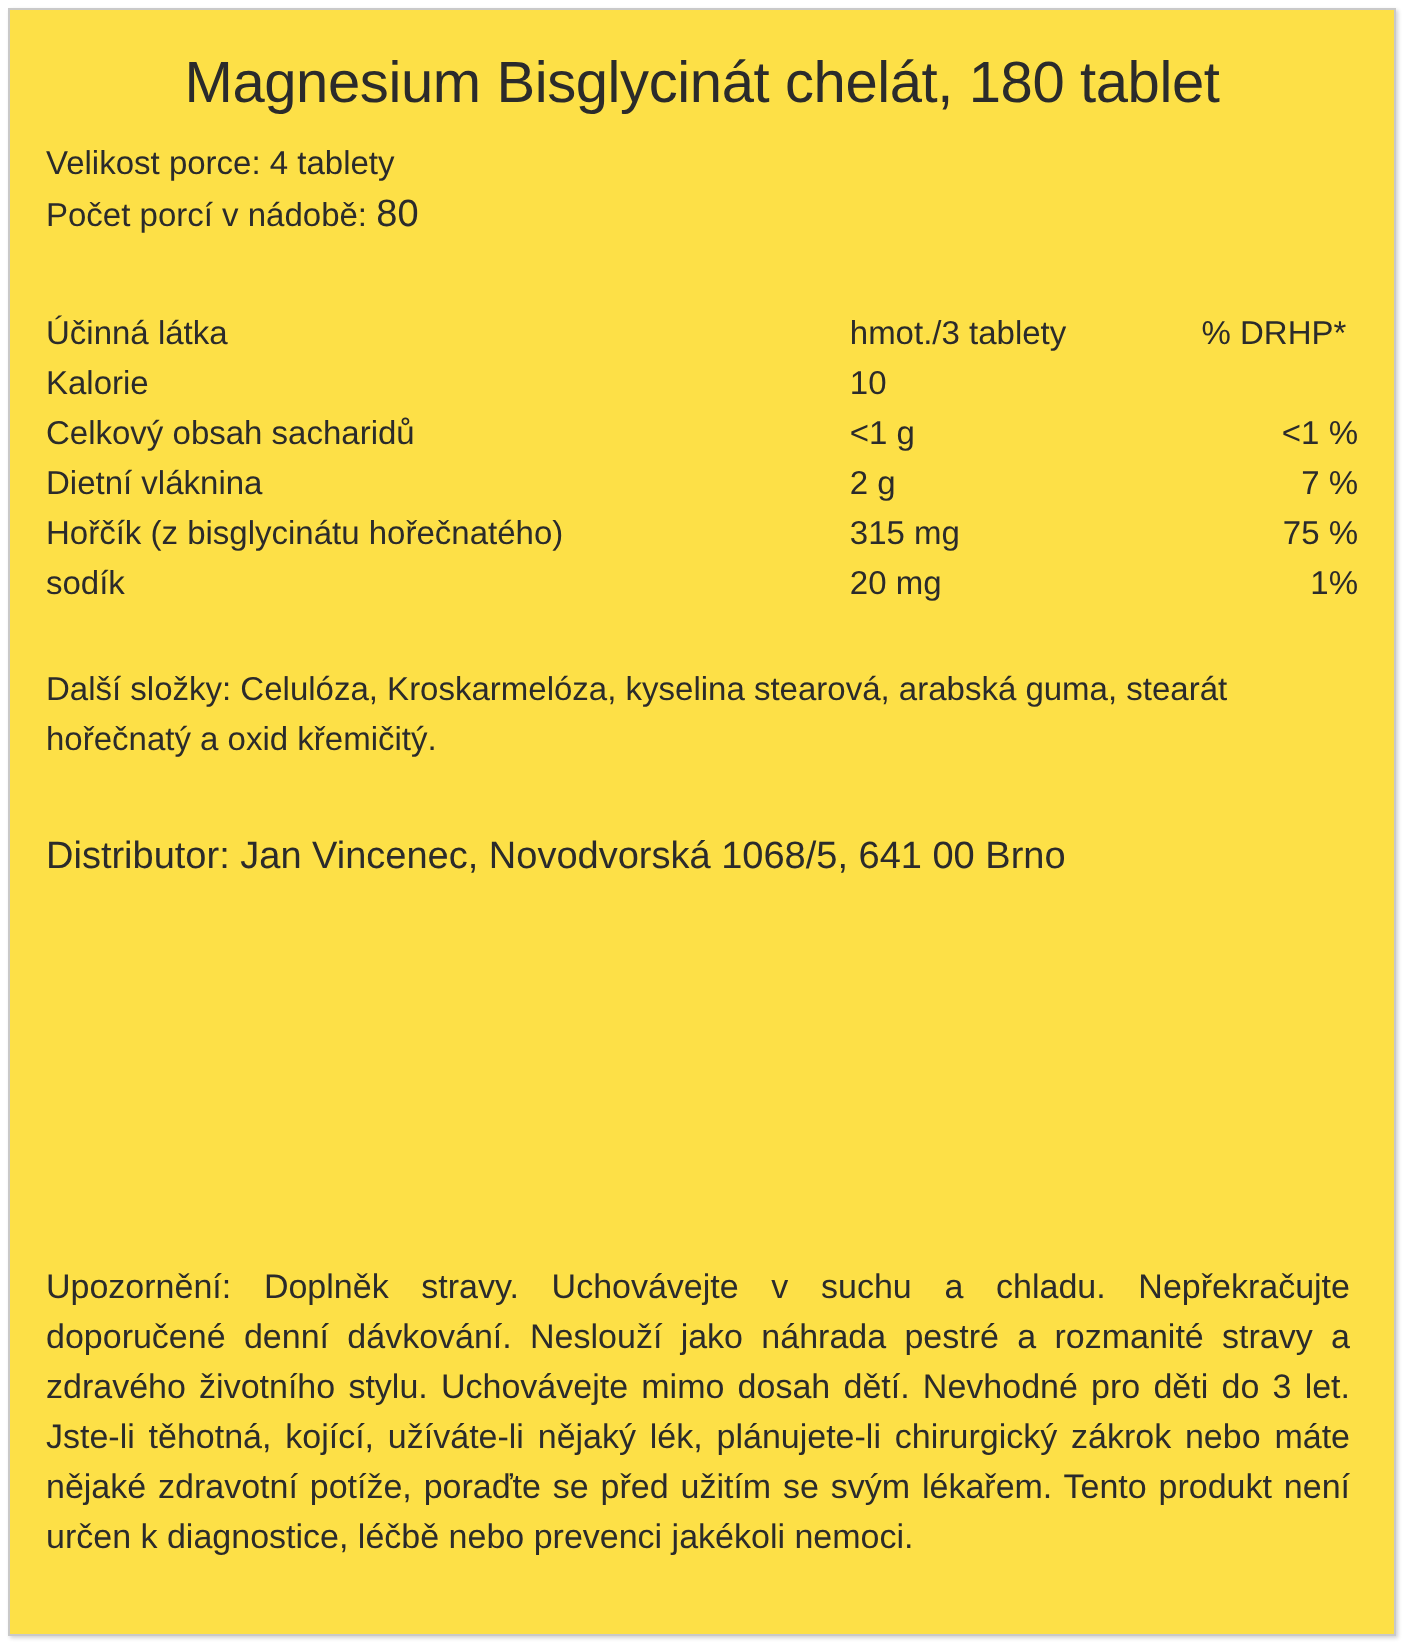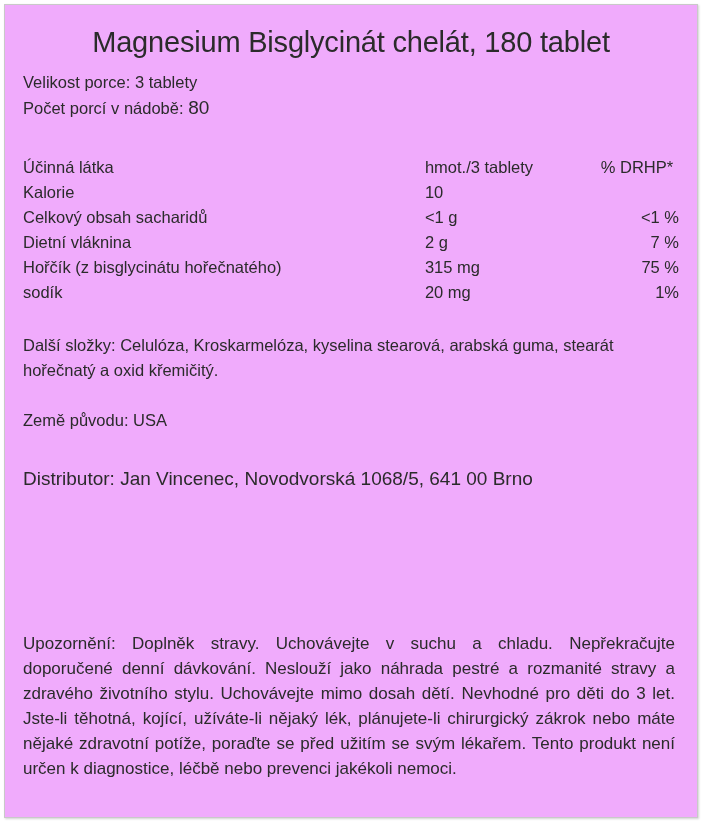--- a/index.html
+++ b/index.html
@@ -14,21 +14,21 @@
     color: #2b2b2b;
     -webkit-font-smoothing: antialiased;
   }
 
   .label-card {
     position: absolute;
     left: 4px;
     top: 4px;
     width: 694px;
     height: 814px;
-    background: #f0abfc;
+    background: #fde047;
     border: 1px solid #c9c9c9;
     box-sizing: border-box;
     box-shadow: 1px 1px 2px rgba(0,0,0,0.18);
     overflow: hidden;
   }
 
   .inner {
     position: absolute;
     left: 0;
     top: 0;
@@ -125,21 +125,21 @@
 </style>
 </head>
 <body>
 
 <div class="label-card">
   <div class="inner">
 
     <h1 class="product-title">Magnesium Bisglycinát chelát, 180 tablet</h1>
 
     <div class="serving-block">
-      <div class="serving-line">Velikost porce: 3 tablety</div>
+      <div class="serving-line">Velikost porce: 4 tablety</div>
       <div class="serving-line">
         <span>Počet porcí v nádobě:</span><span>&nbsp;</span><span class="big-value">80</span>
       </div>
     </div>
 
     <table class="nutrition-table">
       <thead>
         <tr>
           <th class="col-name" style="font-weight:normal;text-align:left;font-size:16.5px;line-height:25px;padding:0;">Účinná látka</th>
           <th class="col-amount" style="font-weight:normal;text-align:left;font-size:16.5px;line-height:25px;padding:0;">hmot./3 tablety</th>
@@ -170,21 +170,20 @@
         <tr>
           <td class="col-name">sodík</td>
           <td class="col-amount">20 mg</td>
           <td class="col-dv">1%</td>
         </tr>
       </tbody>
     </table>
 
     <p class="para ingredients-para">Další složky: Celulóza, Kroskarmelóza, kyselina stearová, arabská guma, stearát hořečnatý a oxid křemičitý.</p>
 
-    <p class="para origin-para">Země původu: USA</p>
 
     <p class="para distributor-para">Distributor: Jan Vincenec, Novodvorská 1068/5, 641 00 Brno</p>
 
     <div class="legal-block">
       <p class="warning">Upozornění: Doplněk stravy. Uchovávejte v suchu a chladu. Nepřekračujte doporučené denní dávkování. Neslouží jako náhrada pestré a rozmanité stravy a zdravého životního stylu. Uchovávejte mimo dosah dětí. Nevhodné pro děti do 3 let. Jste-li těhotná, kojící, užíváte-li nějaký lék, plánujete-li chirurgický zákrok nebo máte nějaké zdravotní potíže, poraďte se před užitím se svým lékařem. Tento produkt není určen k diagnostice, léčbě nebo prevenci jakékoli nemoci.</p>
     </div>
 
   </div>
 </div>
 

